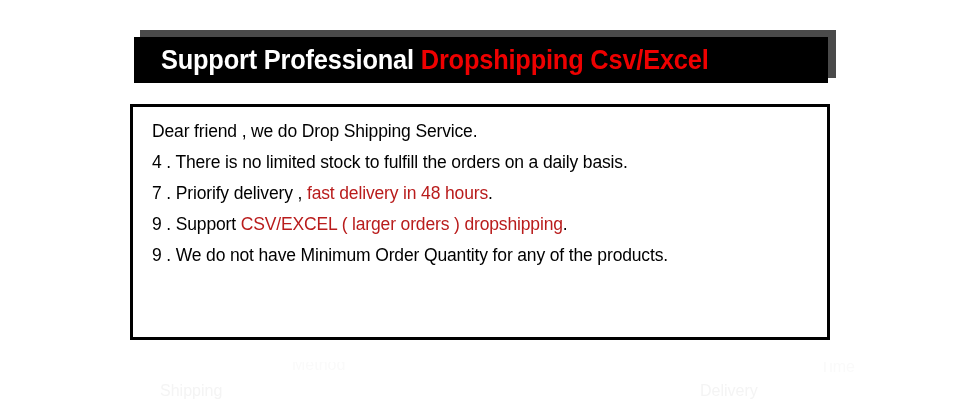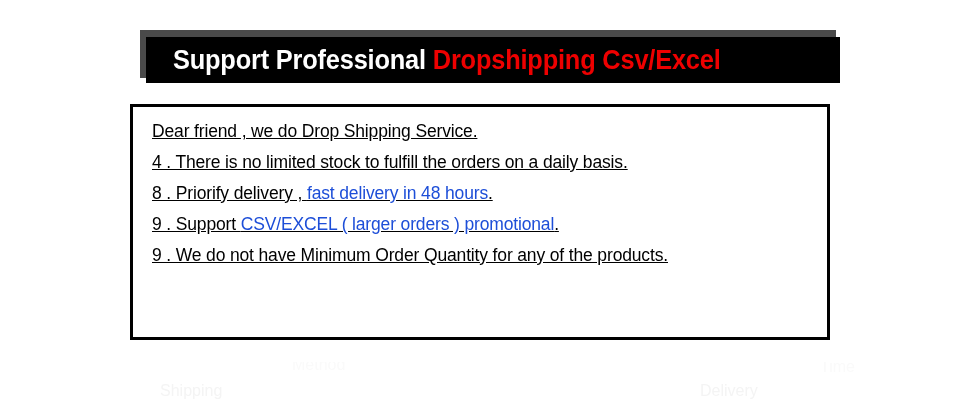--- a/index.html
+++ b/index.html
@@ -35,21 +35,21 @@
   .banner-shadow {
     position: absolute;
     left: 10px;
     top: 0px;
     width: 696px;
     height: 48px;
     background: #4a4a4a;
   }
   .banner {
     position: absolute;
-    left: 16px;
+    left: 4px;
     top: 7px;
     width: 694px;
     height: 46px;
     background: #000000;
     display: flex;
     align-items: center;
     padding-left: 27px;
     box-sizing: border-box;
     overflow: hidden;
   }
@@ -75,31 +75,30 @@
     height: 236px;
     border: 3px solid #000000;
     box-sizing: border-box;
     background: #ffffff;
   }
   .lines {
     position: absolute;
     left: 19px;
     top: 9px;
     right: 6px;
-    text-decoration: underline;
   }
   .line {
     font-size: 17.5px;
     line-height: 31px;
     color: #000000;
     white-space: nowrap;
     letter-spacing: -0.15px;
     font-family: "Liberation Sans", "DejaVu Sans", sans-serif;
   }
-  .line .red { color: #1d4ed8; }
+  .line .red { color: #b91c1c; }
 
   
   .bottom-clip {
     position: absolute;
     left: 0;
     top: 362px;
     width: 960px;
     height: 38px;
     overflow: hidden;
   }
@@ -132,26 +131,26 @@
 
       <div class="line">
         <span>Dear friend , we do Drop Shipping Service.</span>
       </div>
 
       <div class="line">
         <span>4 . There is no limited stock to fulfill the orders on a daily basis.</span>
       </div>
 
       <div class="line">
-        <span>8 . Priorify delivery , </span><span class="red">fast delivery in 48 hours</span><span>.</span>
+        <span>7 . Priorify delivery , </span><span class="red">fast delivery in 48 hours</span><span>.</span>
       </div>
 
 
       <div class="line">
-        <span>9 . Support </span><span class="red">CSV/EXCEL ( larger orders ) promotional</span><span>.</span>
+        <span>9 . Support </span><span class="red">CSV/EXCEL ( larger orders ) dropshipping</span><span>.</span>
       </div>
 
       <div class="line">
         <span>9 . We do not have Minimum Order Quantity for any of the products.</span>
       </div>
 
 
     </div>
   </div>
 

